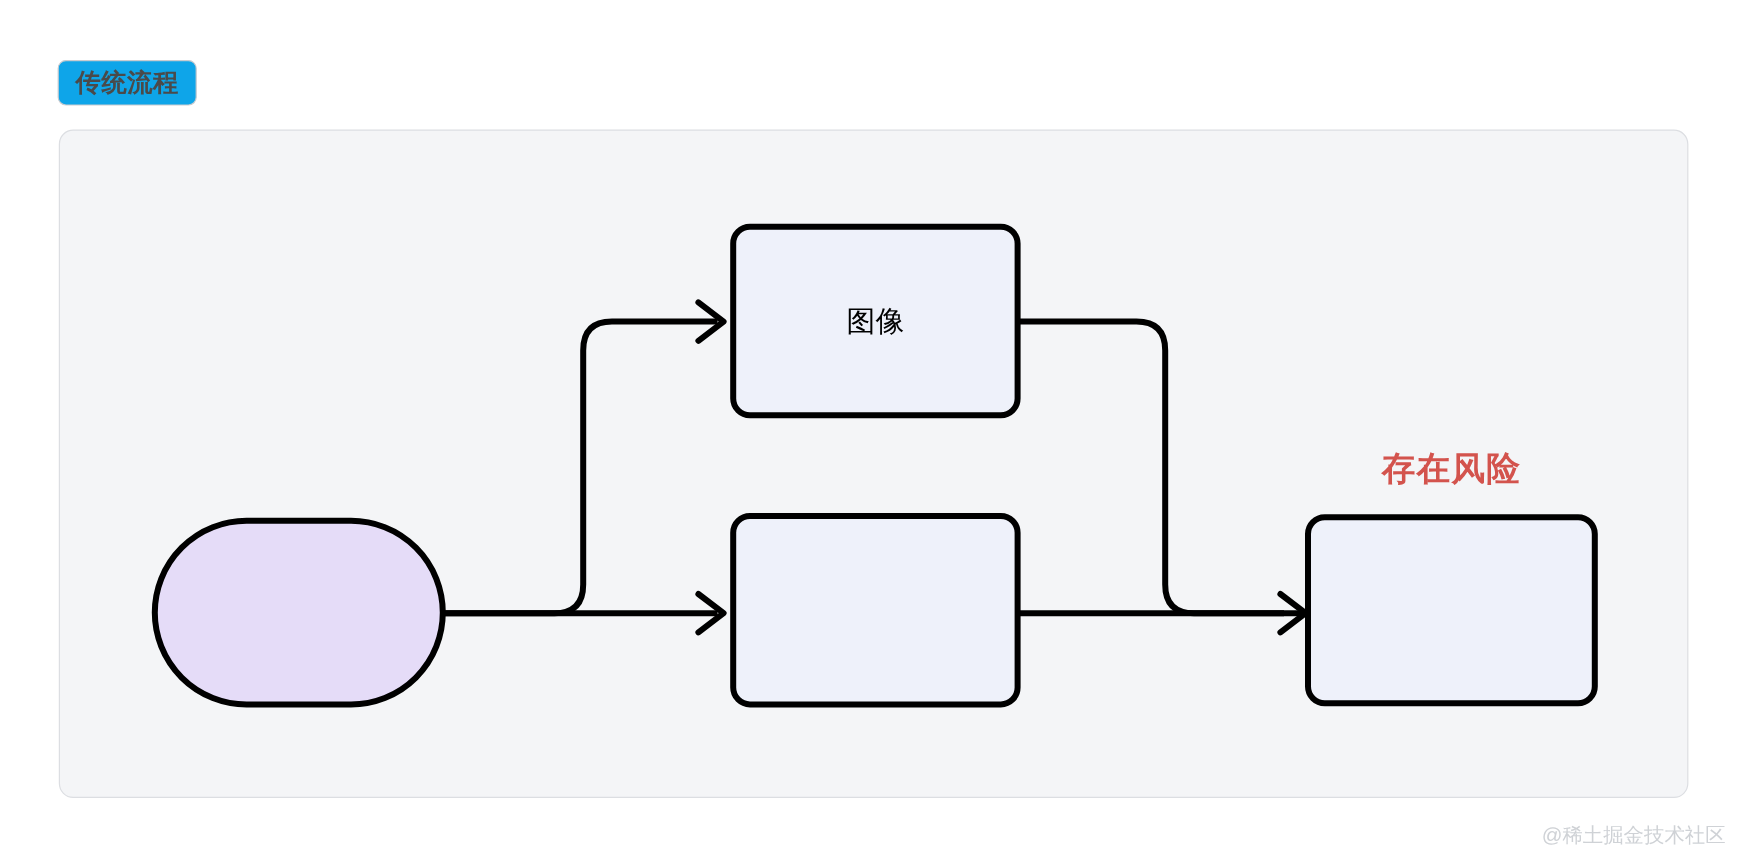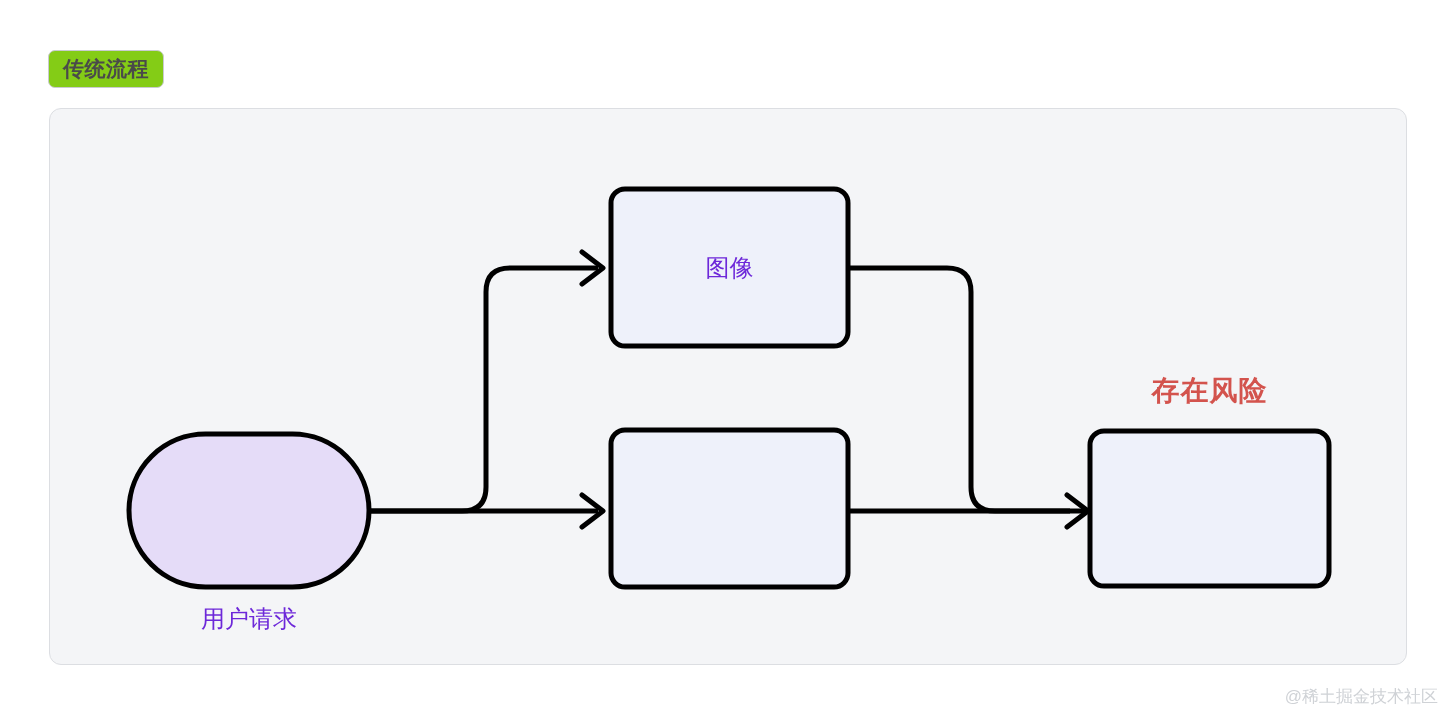--- a/index.html
+++ b/index.html
@@ -19,21 +19,21 @@
   #section-badge {
     position: absolute;
     left: 48px;
     top: 50px;
     height: 38px;
     box-sizing: border-box;
     display: flex;
     align-items: center;
     justify-content: center;
     padding: 0 14px;
-    background: #84cc16;
+    background: #0ea5e9;
     border: 1px solid #c9cbcf;
     border-radius: 7px;
     color: #4a4a4a;
     font-size: 21px;
     font-weight: bold;
     letter-spacing: 0.5px;
     white-space: nowrap;
   }
 
   
@@ -57,21 +57,21 @@
     height: 557px;
     overflow: visible;
   }
 
   
   .node-label {
     position: absolute;
     display: flex;
     align-items: center;
     justify-content: center;
-    color: #6d28d9;
+    color: #000000;
     font-size: 24px;
     white-space: nowrap;
     pointer-events: none;
   }
 
   #label-user-request { left: 79px;  top: 433px; width: 240px; height: 153px; }
   #label-image        { left: 561px; top: 80px;  width: 237px; height: 157px; }
   #label-video        { left: 561px; top: 321px; width: 237px; height: 157px; }
   #label-workflow     { left: 1040px;top: 322px; width: 239px; height: 155px; }
 
@@ -136,21 +136,20 @@
       <rect x="79" y="325" width="240" height="153" rx="76.5" ry="76.5" fill="#e5dcf8" stroke="#000000" stroke-width="5"></rect>
 
       <rect x="561" y="80" width="237" height="157" rx="14" ry="14" fill="#eef1fa" stroke="#000000" stroke-width="5"></rect>
 
       <rect x="561" y="321" width="237" height="157" rx="14" ry="14" fill="#eef1fa" stroke="#000000" stroke-width="5"></rect>
 
       <rect x="1040" y="322" width="239" height="155" rx="14" ry="14" fill="#eef1fa" stroke="#000000" stroke-width="5"></rect>
     </g>
   </svg>
 
-  <div class="node-label" id="label-user-request">用户请求</div>
 
   <div class="node-label" id="label-image">图像</div>
 
 
 
   <div id="risk-annotation">存在风险</div>
 </div>
 
 <div id="watermark">@稀土掘金技术社区</div>
 

